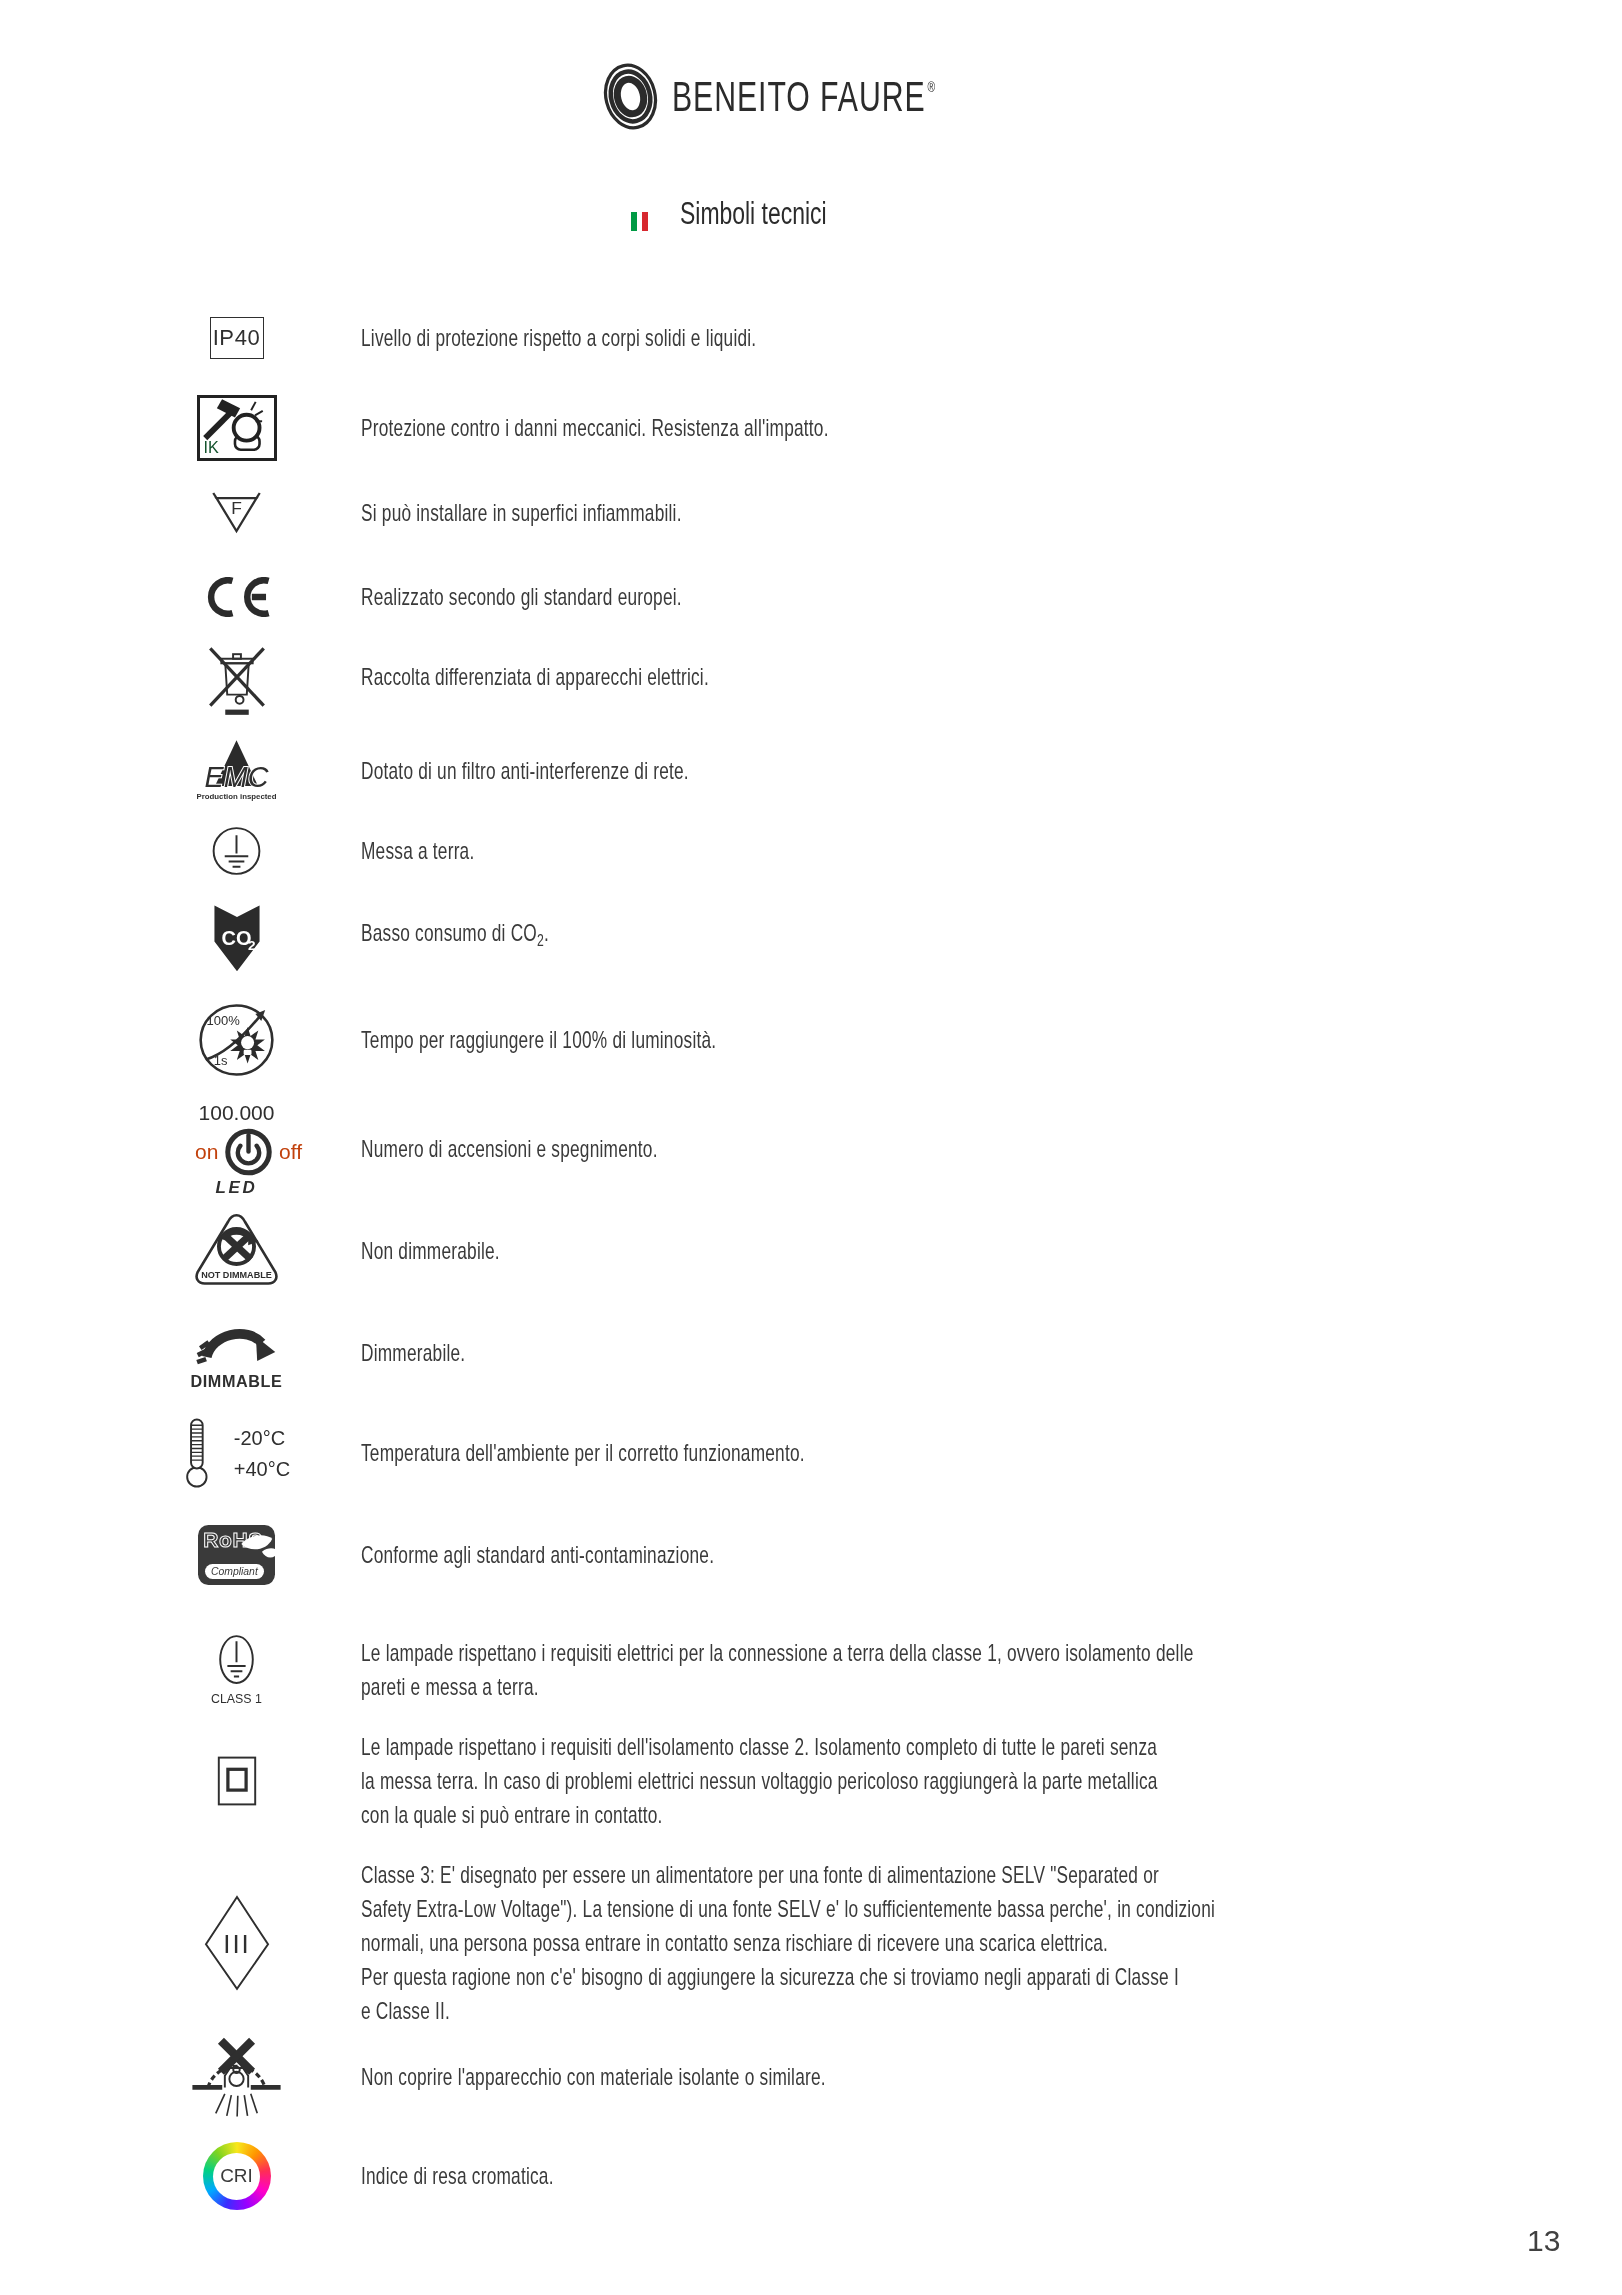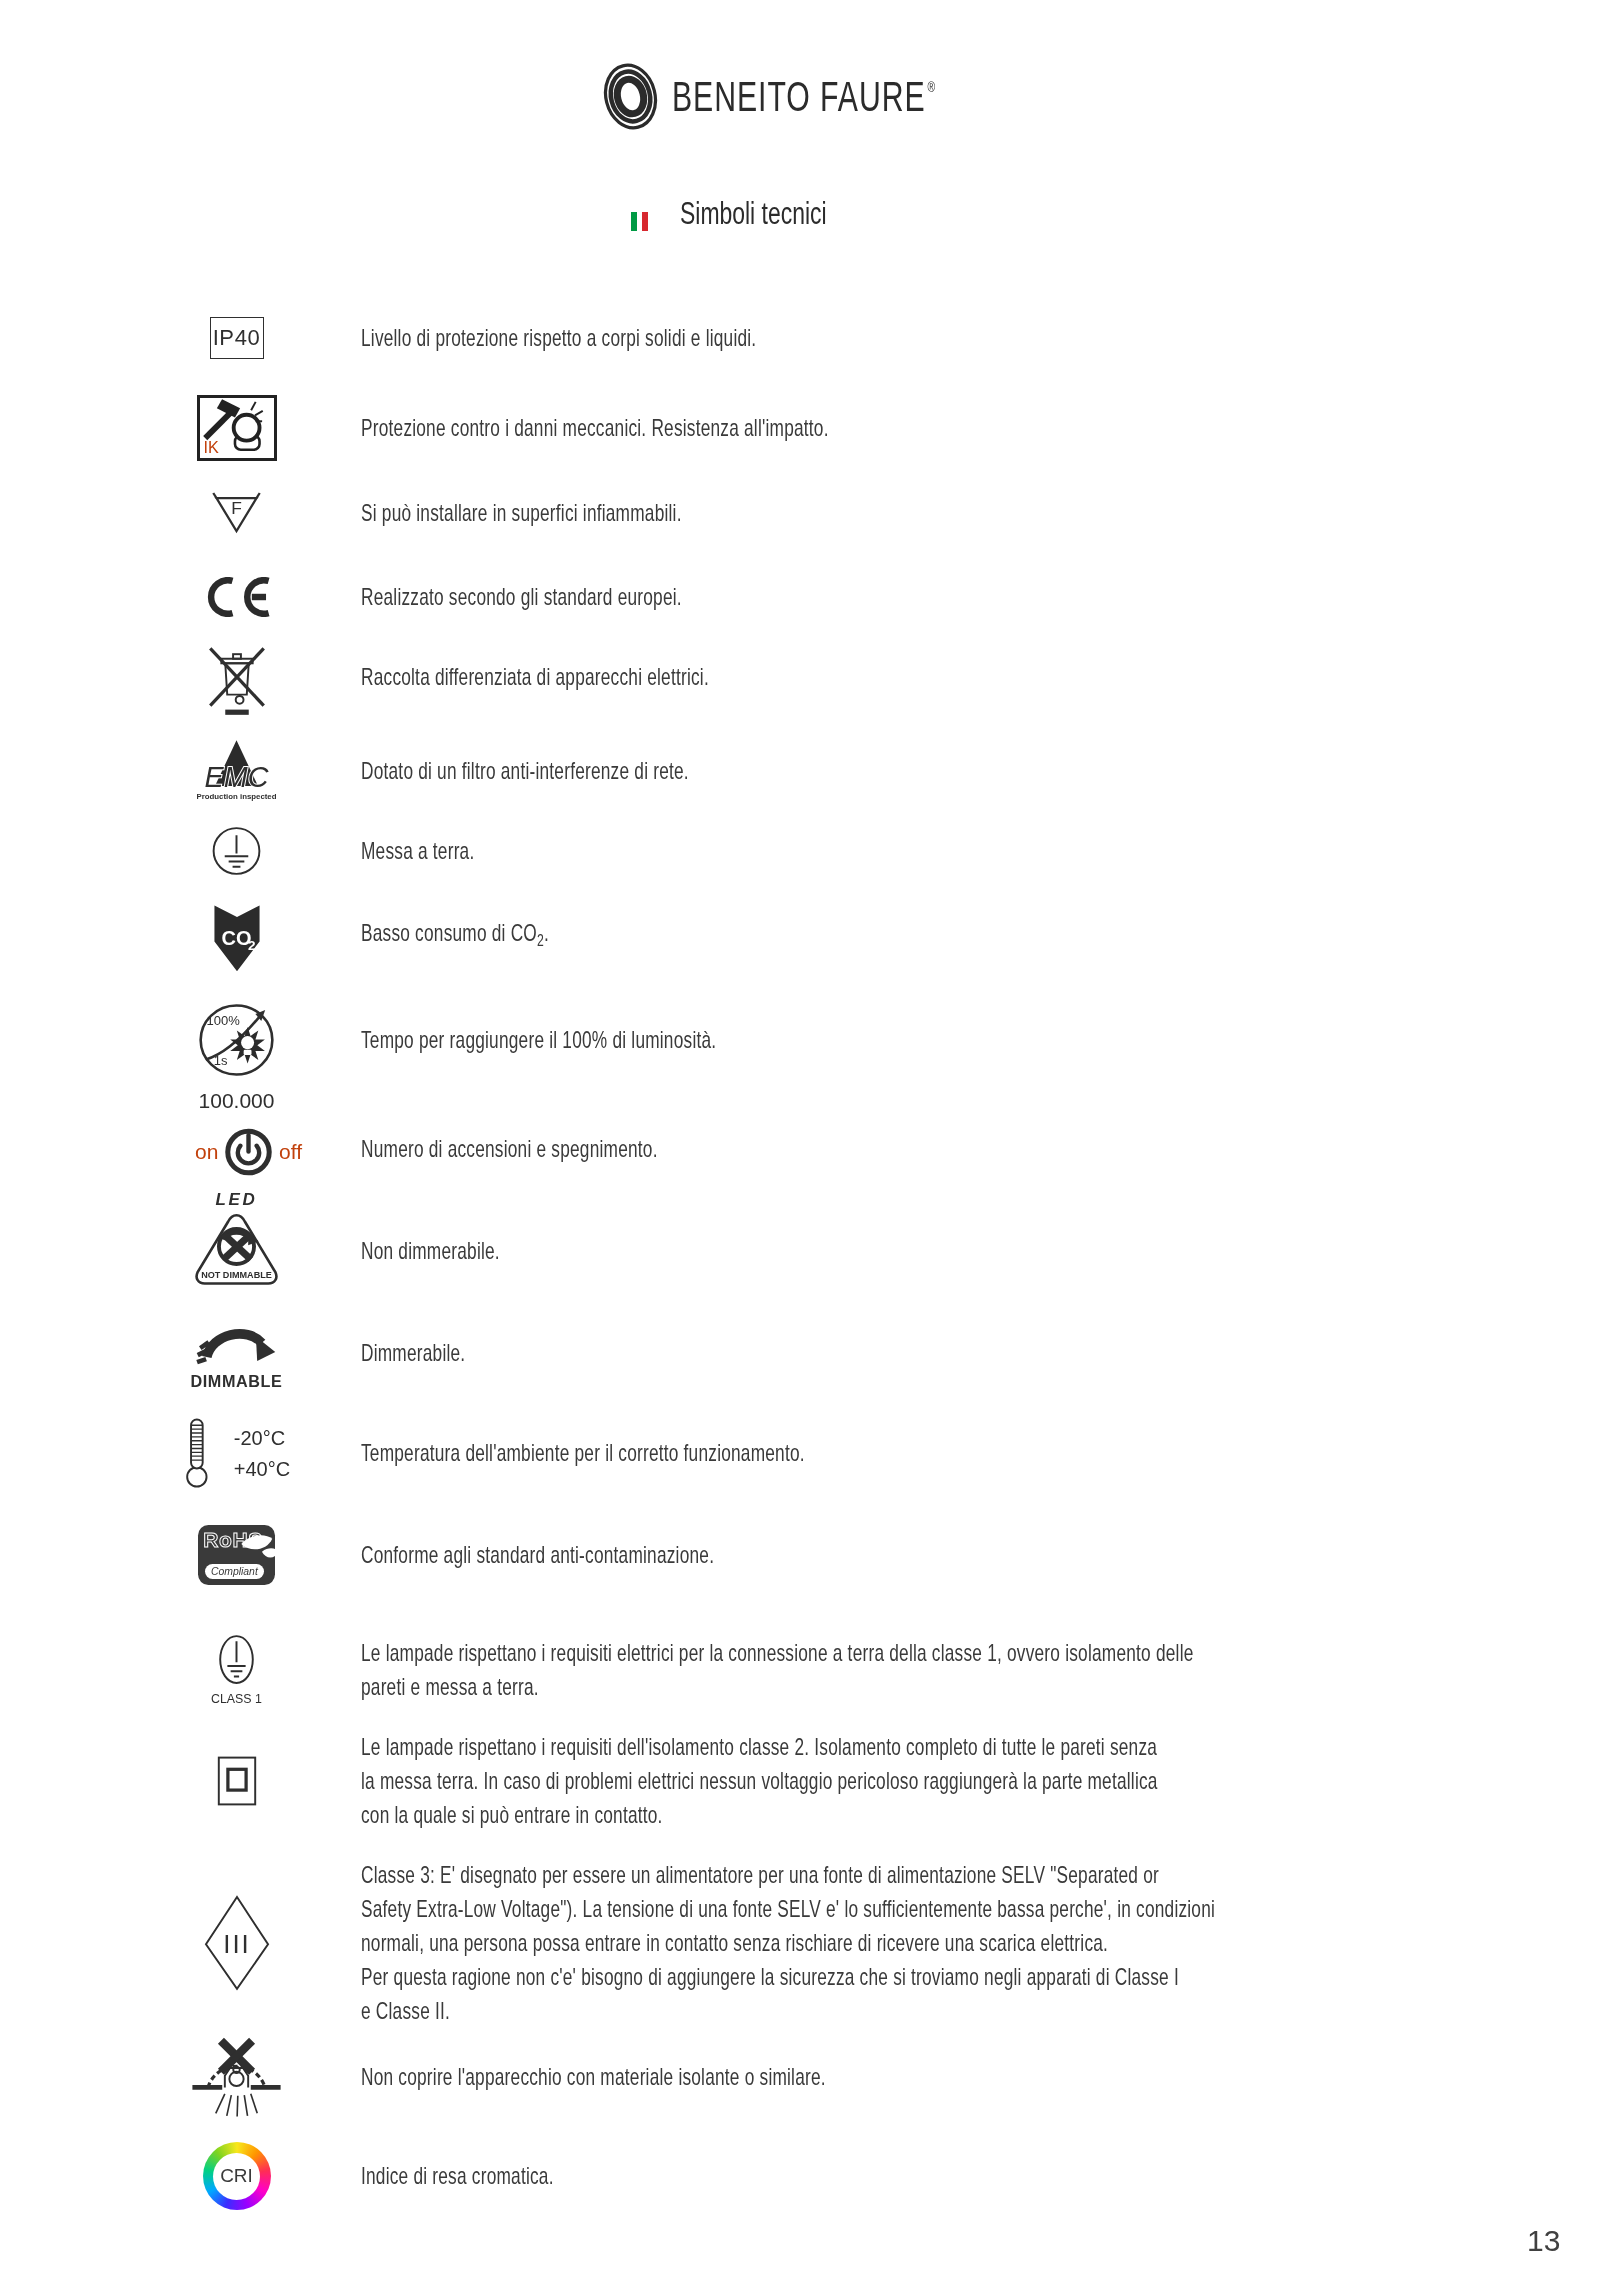--- a/index.html
+++ b/index.html
@@ -22,23 +22,23 @@
   .icell{position:absolute;left:175px;width:123px;top:0;transform:translateY(-50%);
          display:flex;flex-direction:column;justify-content:flex-start;align-items:center;}
   .tcell{position:absolute;left:361px;top:0;width:1560px;
          transform:translateY(-50%) scaleX(.72);transform-origin:left center;
          font-size:24px;line-height:34px;letter-spacing:0.3px;color:#3a3a3a;white-space:pre-line;}
   svg .t{font-family:"Liberation Sans",sans-serif;fill:#2f2f2f;}
 
   .ip40box{width:52px;height:40px;border:1.9px solid #2f2f2f;display:flex;align-items:center;
            justify-content:center;font-size:22px;color:#2f2f2f;letter-spacing:0.6px;}
   .ikbox{width:74px;height:60px;border:3.2px solid #222;position:relative;}
-  .iklabel{position:absolute;left:3.9px;bottom:1.3px;font-size:16.2px;color:#c2410c;}
-
-  .onoff{display:flex;flex-direction:column;align-items:center;gap:12px;}
+  .iklabel{position:absolute;left:3.9px;bottom:1.3px;font-size:16.2px;color:#14532d;}
+
+  .onoff{display:flex;flex-direction:column;align-items:center;}
   .onoff .cnt{font-size:21px;margin-bottom:2.6px;color:#2f2f2f;}
   .onoff .mid{display:flex;align-items:center;gap:5.8px;font-size:21px;color:#c2410c;margin-left:24px;}
   .onoff .led{font-size:17px;font-weight:bold;font-style:italic;letter-spacing:2.6px;color:#2f2f2f;margin-top:1.3px;}
 
   .dimwrap{display:flex;flex-direction:column;align-items:center;}
   .dimlabel{font-size:16.2px;font-weight:bold;letter-spacing:0.6px;color:#2f2f2f;margin-top:2.6px;}
 
   .thermo{display:flex;align-items:center;gap:22px;}
   .thermo .temps{display:flex;flex-direction:column;font-size:20px;color:#2f2f2f;line-height:31px;}
 

